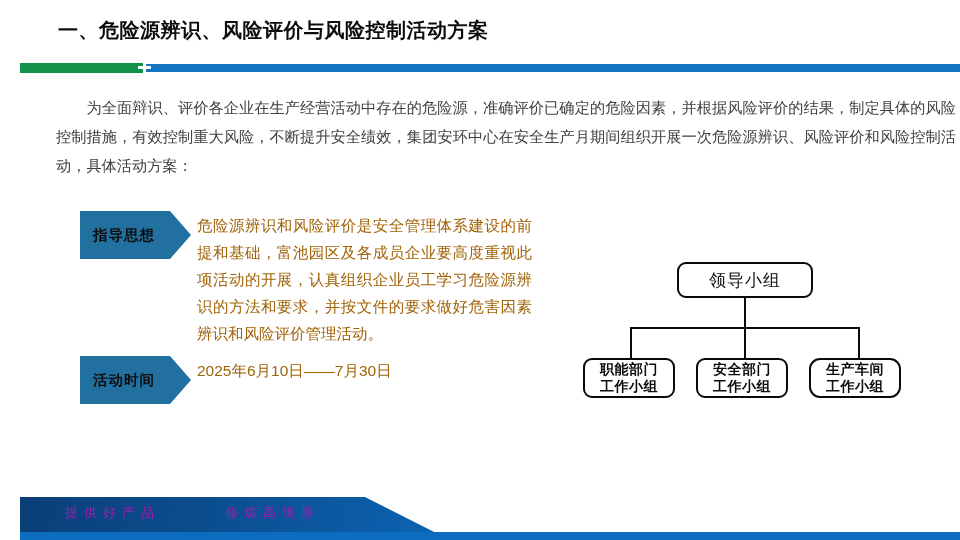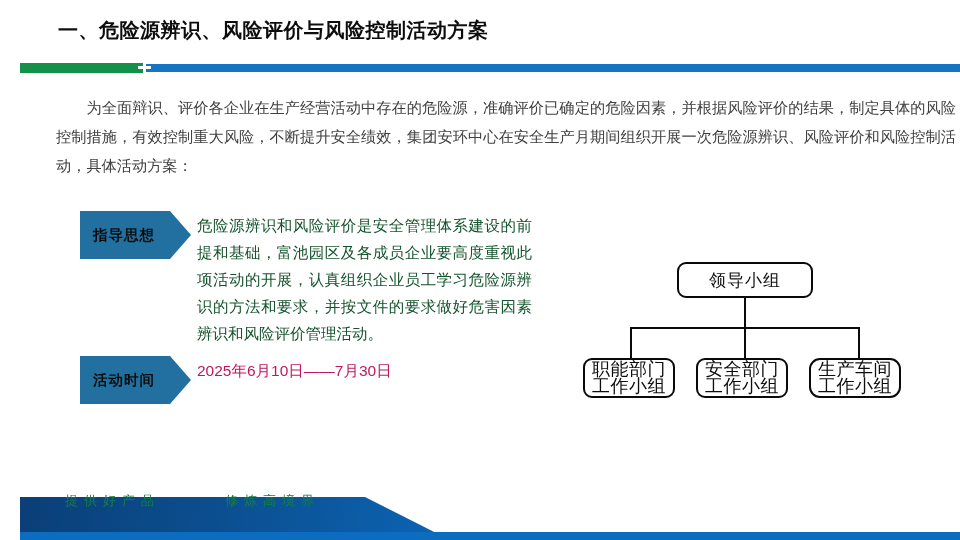--- a/index.html
+++ b/index.html
@@ -121,31 +121,31 @@
   }
 
   
   .guiding-body {
     position: absolute;
     left: 177px;
     top: 212px;
     width: 335px;
     font-size: 15.5px;
     line-height: 27px;
-    color: #14532d;
+    color: #a16207;
     text-align: justify;
   }
   .time-body {
     position: absolute;
     left: 177px;
     top: 358px;
     width: 330px;
     font-size: 15.5px;
     line-height: 26px;
-    color: #be185d;
+    color: #a16207;
     white-space: nowrap;
   }
 
   
   .org-chart {
     position: absolute;
     left: 548px;
     top: 262px;
     width: 390px;
     height: 150px;
@@ -168,23 +168,24 @@
     top: 0px;
     width: 136px;
     height: 36px;
     font-size: 17px;
     letter-spacing: 1px;
   }
   .org-leaf {
     top: 96px;
     width: 92px;
     height: 40px;
-    font-size: 18px;
+    font-size: 14px;
     line-height: 17px;
     letter-spacing: 0.5px;
+    font-weight: bold;
   }
   .org-leaf .ln { display: block; }
   .org-leaf-1 { left: 15px; }
   .org-leaf-2 { left: 128px; }
   .org-leaf-3 { left: 241px; border-radius: 11px; }
 
   .org-line {
     position: absolute;
     background: #0a0a0a;
   }
@@ -211,23 +212,23 @@
   .footer-baseline {
     position: absolute;
     left: 0;
     top: 532px;
     width: 960px;
     height: 8px;
     background: #0C6DC0;
   }
   .footer-text {
     position: absolute;
-    top: 492px;
+    top: 504px;
     font-size: 13px;
-    color: #15803d;
+    color: #a21caf;
     letter-spacing: 6px;
     white-space: nowrap;
     text-align: right;
   }
   .footer-text-left { left: 45px; }
   .footer-text-right { left: 205px; }
 </style>
 </head>
 <body>
 

